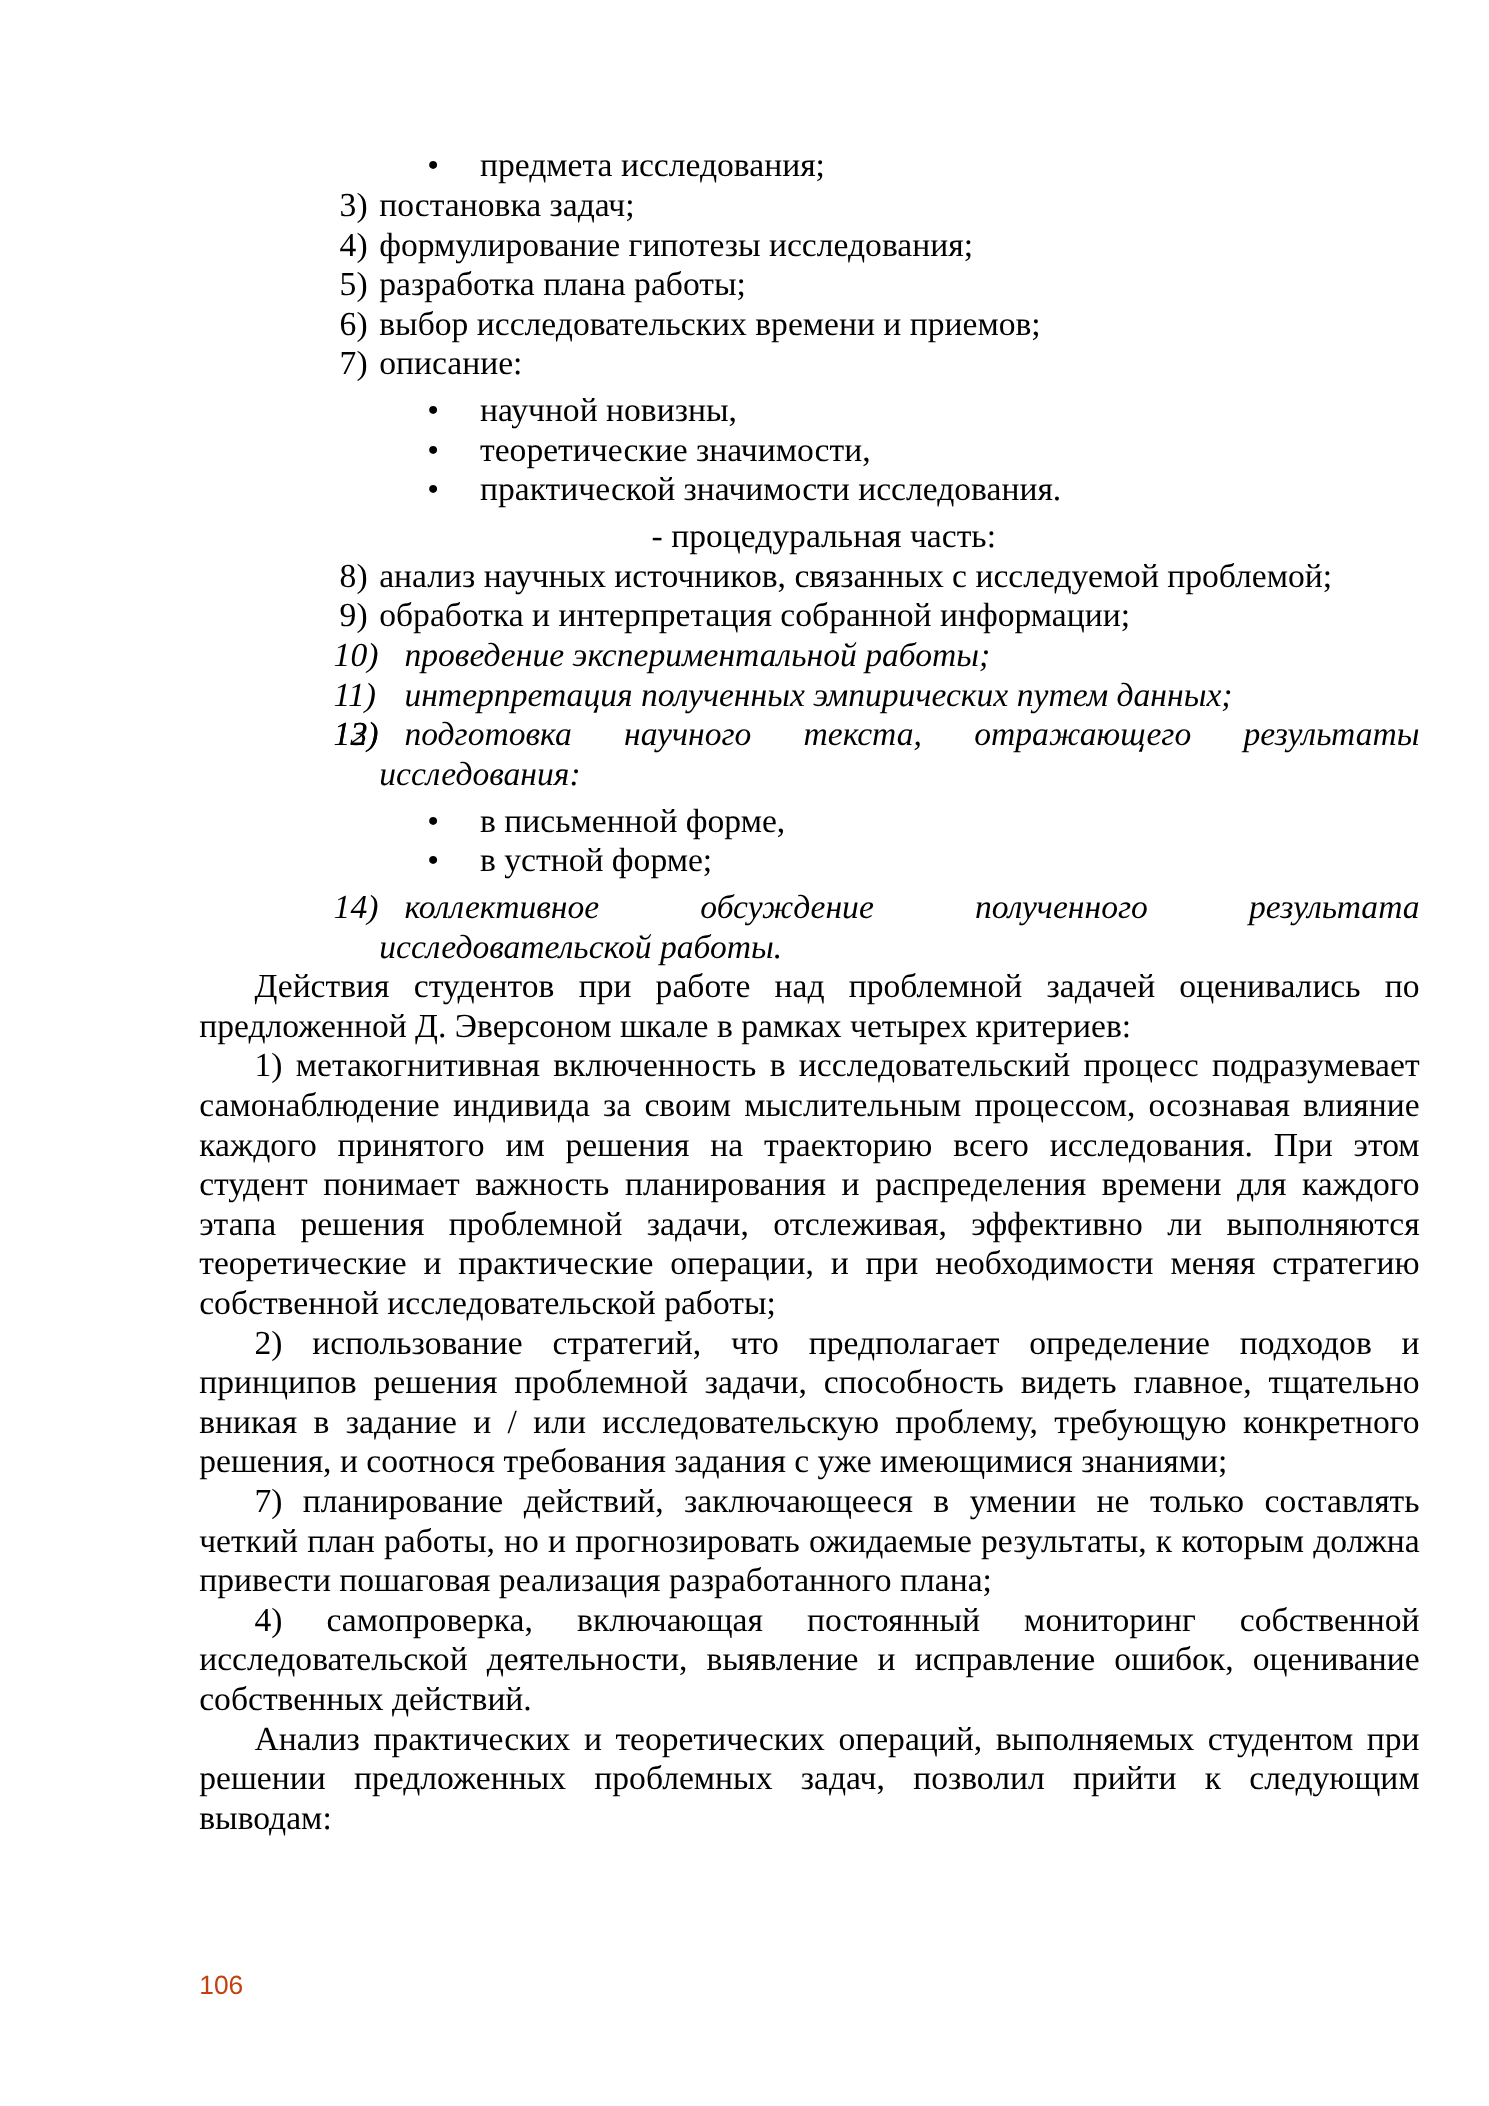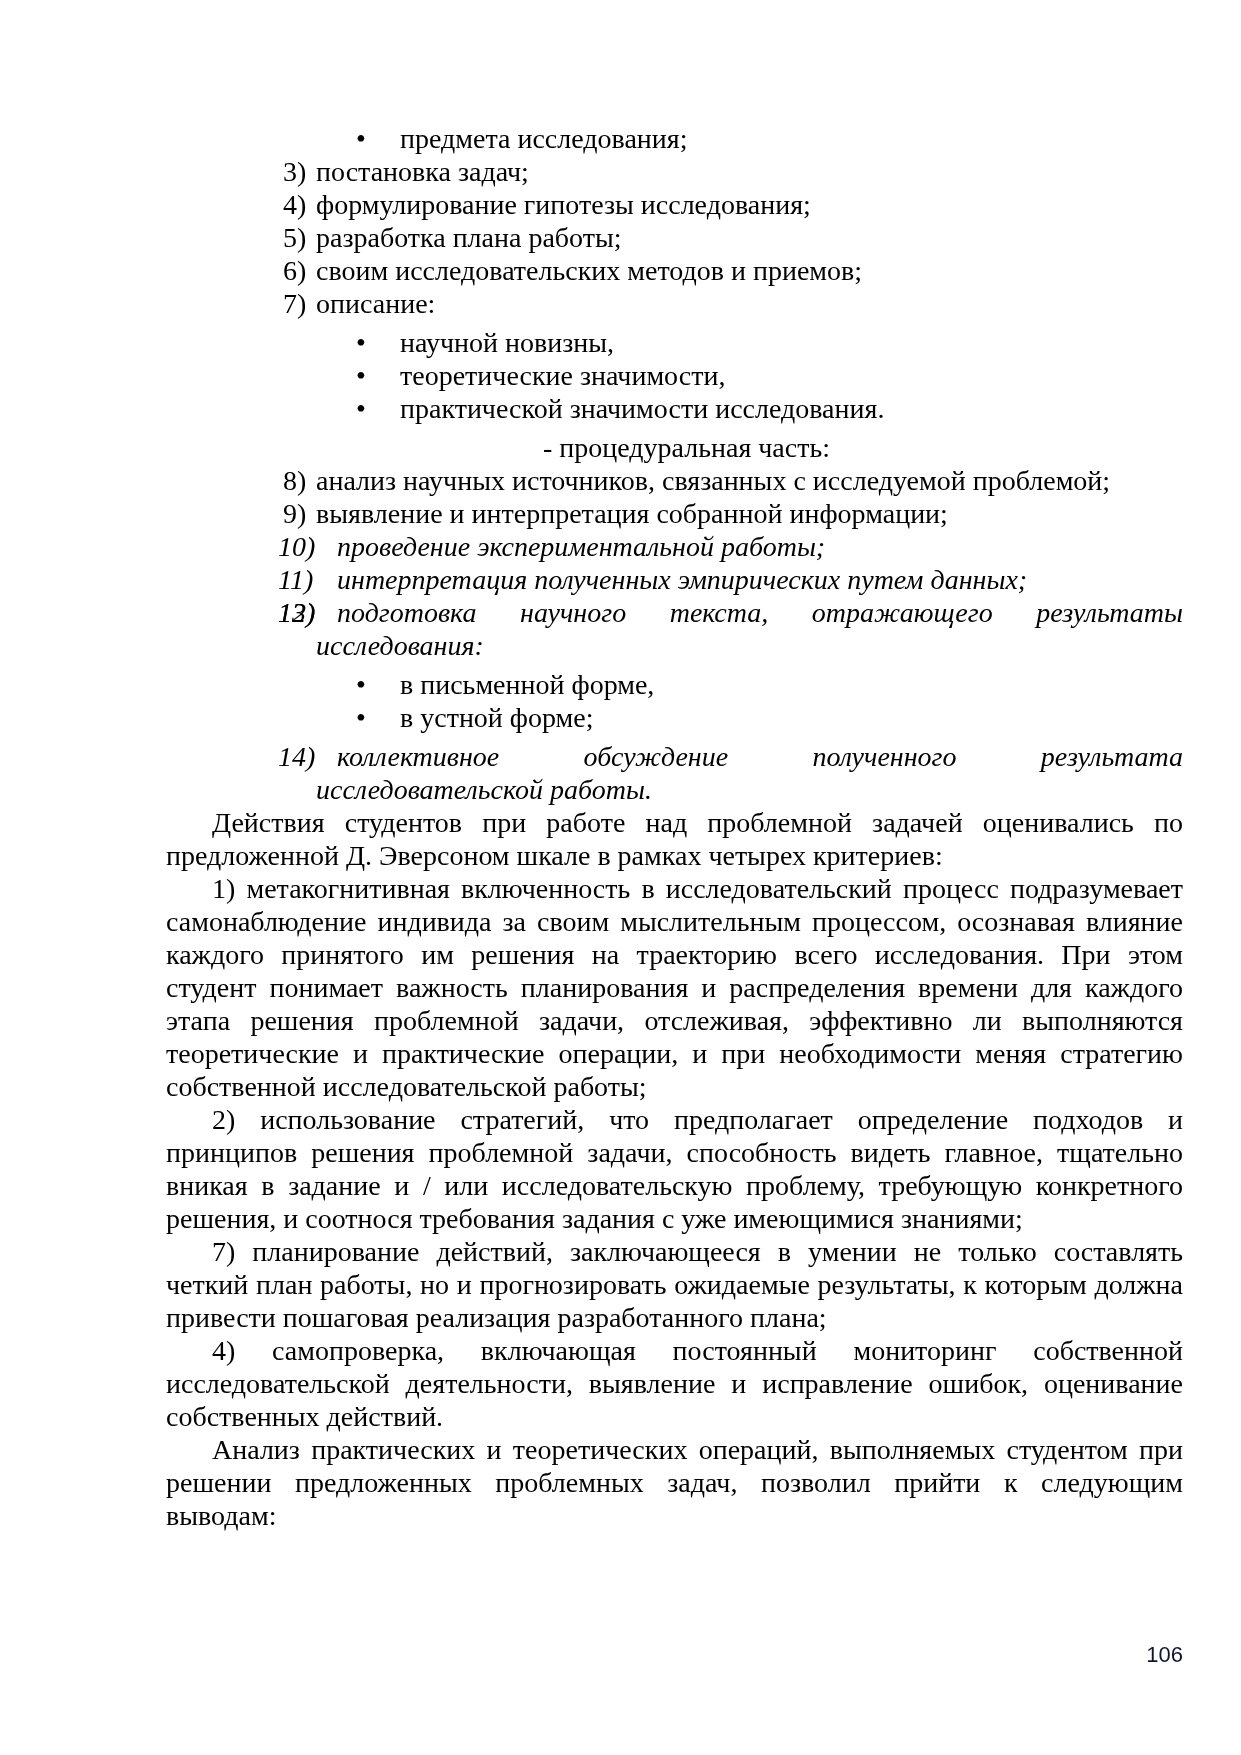--- a/index.html
+++ b/index.html
@@ -34,25 +34,25 @@
   .n.d2 .nm { left:112px; text-indent:0; }
 
   .label { margin:0; text-indent:24px; text-align:center; }
 
   .para { margin:0; text-indent:46px; text-align:justify; }
 
   .pagenum {
     position:absolute;
     left:166px; top:1638px;
     width:1017px;
-    text-align:right;
+    text-align:left;
     font-family:"Liberation Sans", "DejaVu Sans", sans-serif;
     font-size:22px;
     line-height:33px;
-    color:#0f172a;
+    color:#c2410c;
   }
 </style>
 </head>
 <body>
 
 <div class="page">
   <div class="content">
 
     <ul class="blist orphan">
       <li class="b">
@@ -69,21 +69,21 @@
       <li class="n d1">
         <span class="nm">4)</span>
         <span>формулирование гипотезы исследования;</span>
       </li>
       <li class="n d1">
         <span class="nm">5)</span>
         <span>разработка плана работы;</span>
       </li>
       <li class="n d1">
         <span class="nm">6)</span>
-        <span>своим исследовательских методов и приемов;</span>
+        <span>выбор исследовательских времени и приемов;</span>
       </li>
       <li class="n d1">
         <span class="nm">7)</span>
         <span>описание:</span>
       </li>
     </ol>
 
     <ul class="blist mid">
       <li class="b">
         <span class="bm">•</span>
@@ -101,21 +101,21 @@
 
     <p class="label">- процедуральная часть:</p>
 
     <ol class="nlist">
       <li class="n d1">
         <span class="nm">8)</span>
         <span>анализ научных источников, связанных с исследуемой проблемой;</span>
       </li>
       <li class="n d1">
         <span class="nm">9)</span>
-        <span>выявление и интерпретация собранной информации;</span>
+        <span>обработка и интерпретация собранной информации;</span>
       </li>
       <li class="n d2">
         <span class="nm">10)</span>
         <span>проведение экспериментальной работы;</span>
       </li>
       <li class="n d2">
         <span class="nm">11)</span>
         <span>интерпретация полученных эмпирических путем данных;</span>
       </li>
       <li class="n d2">

